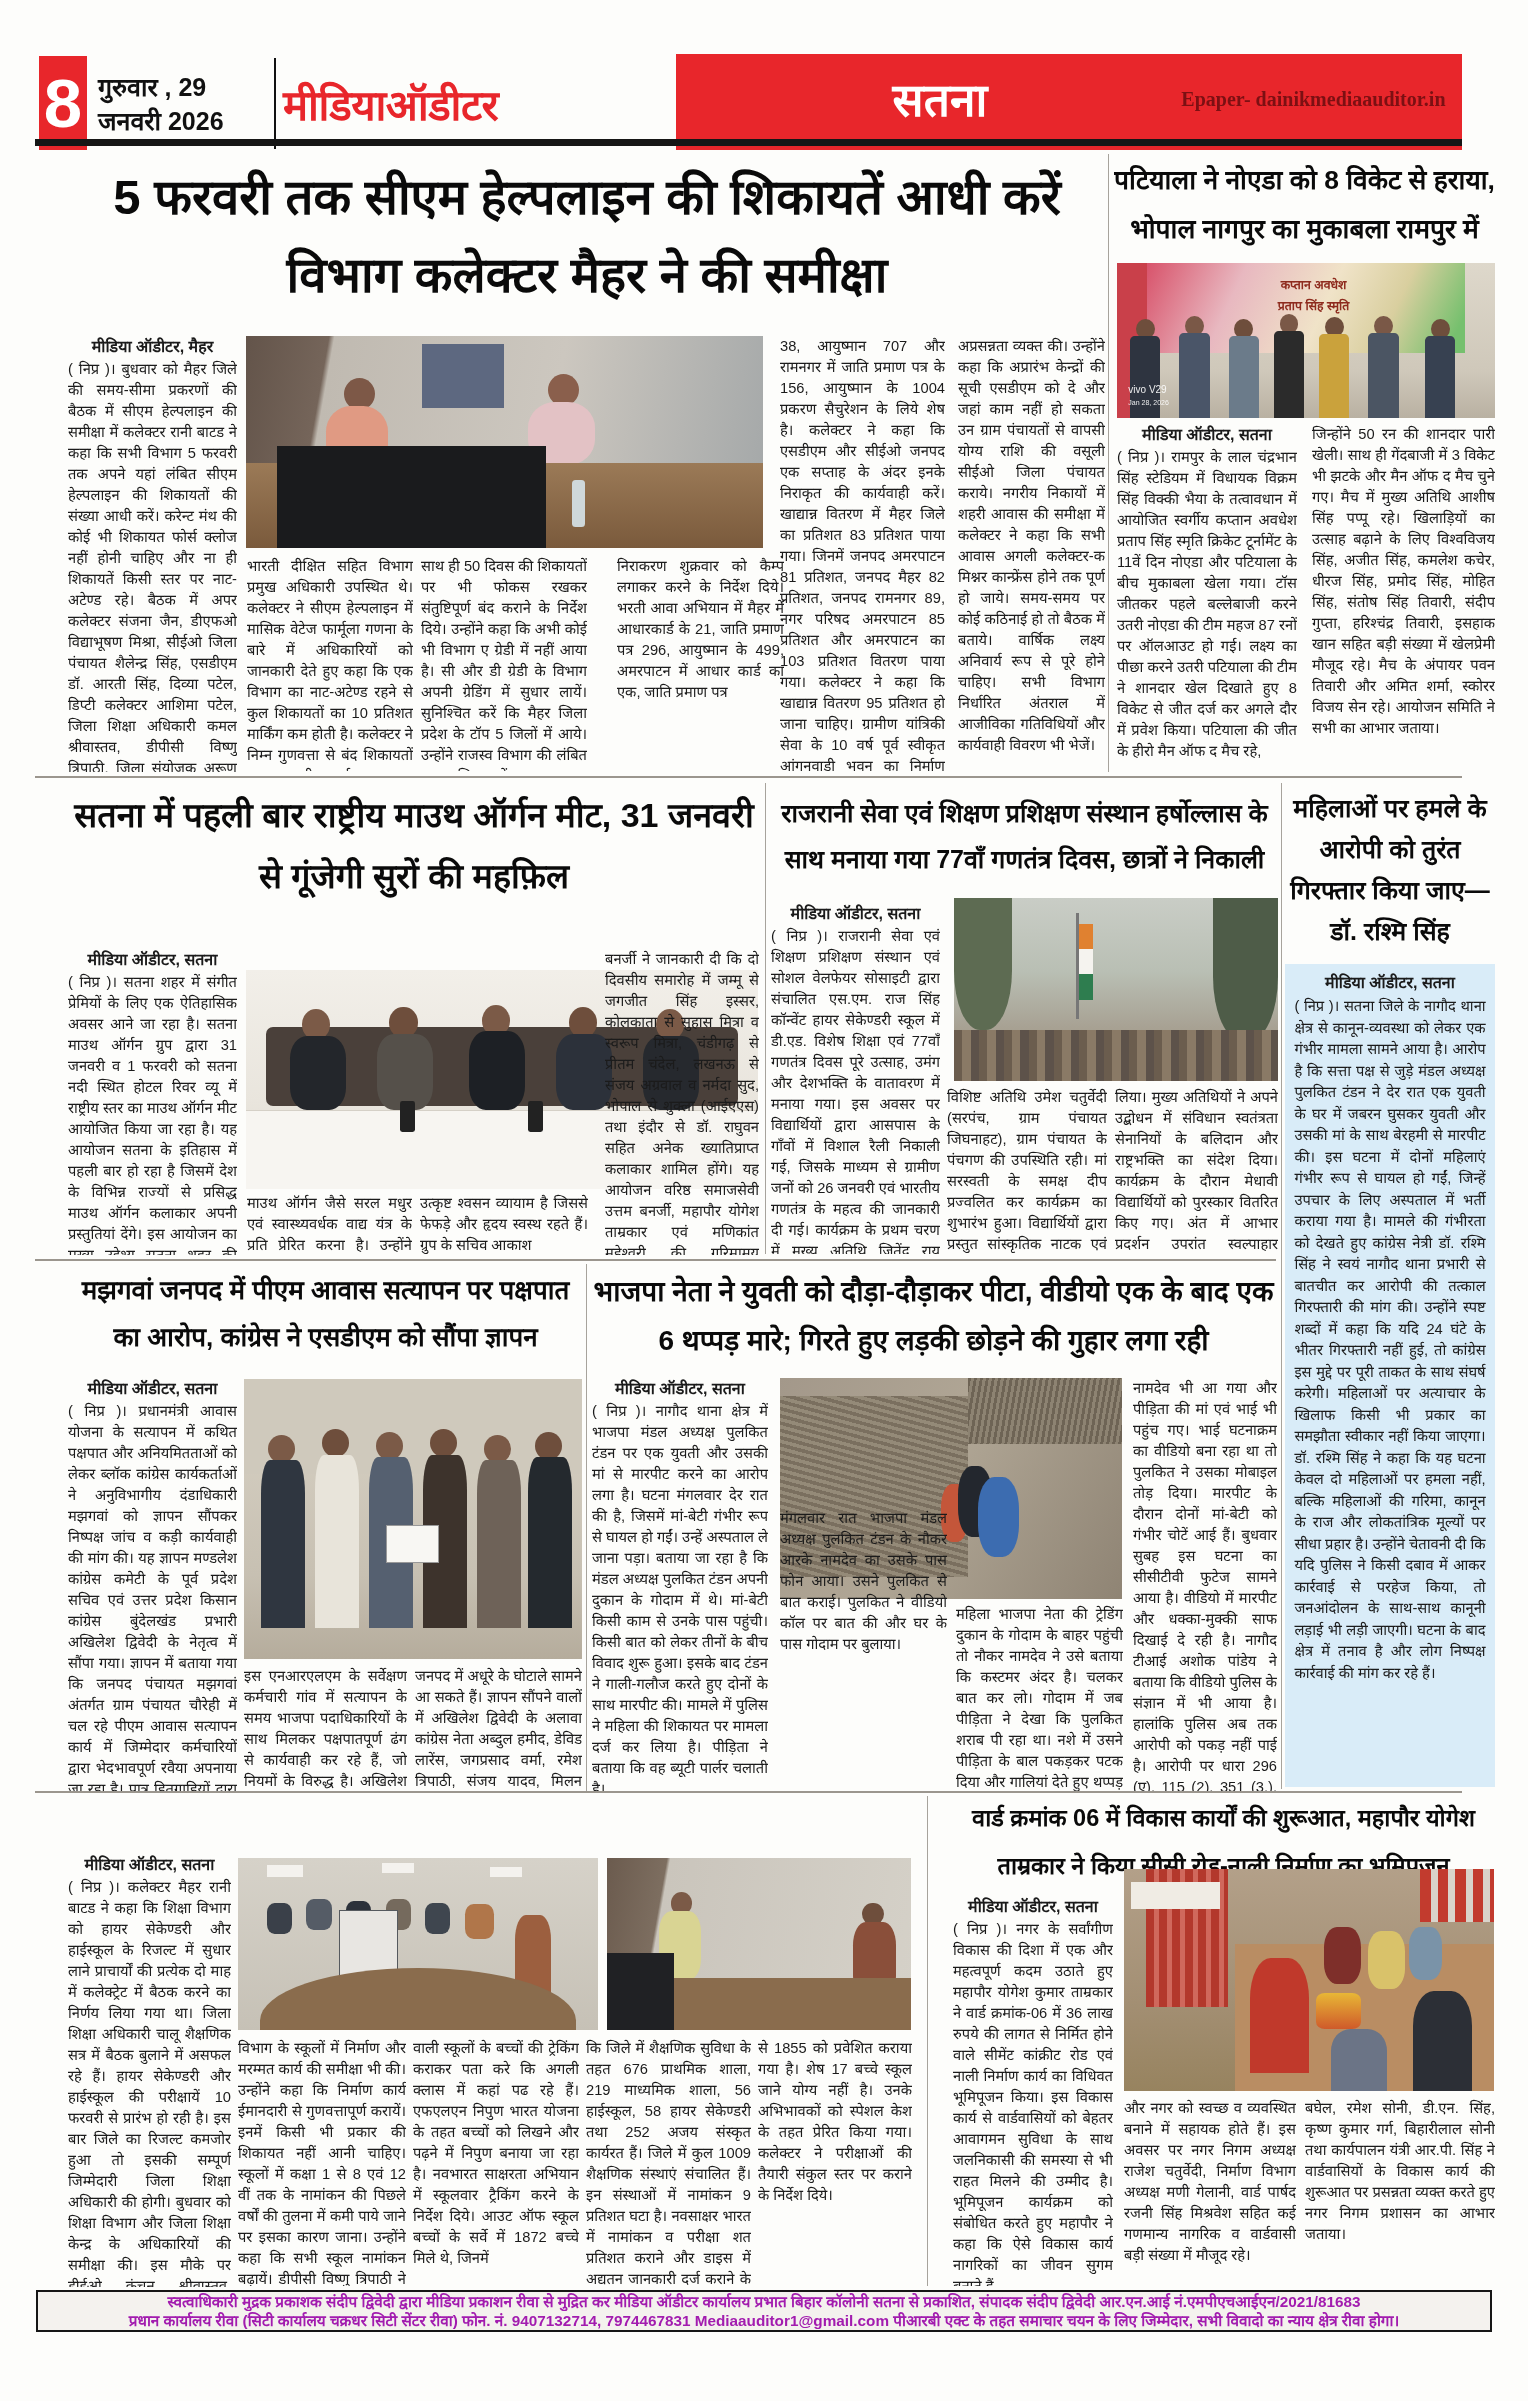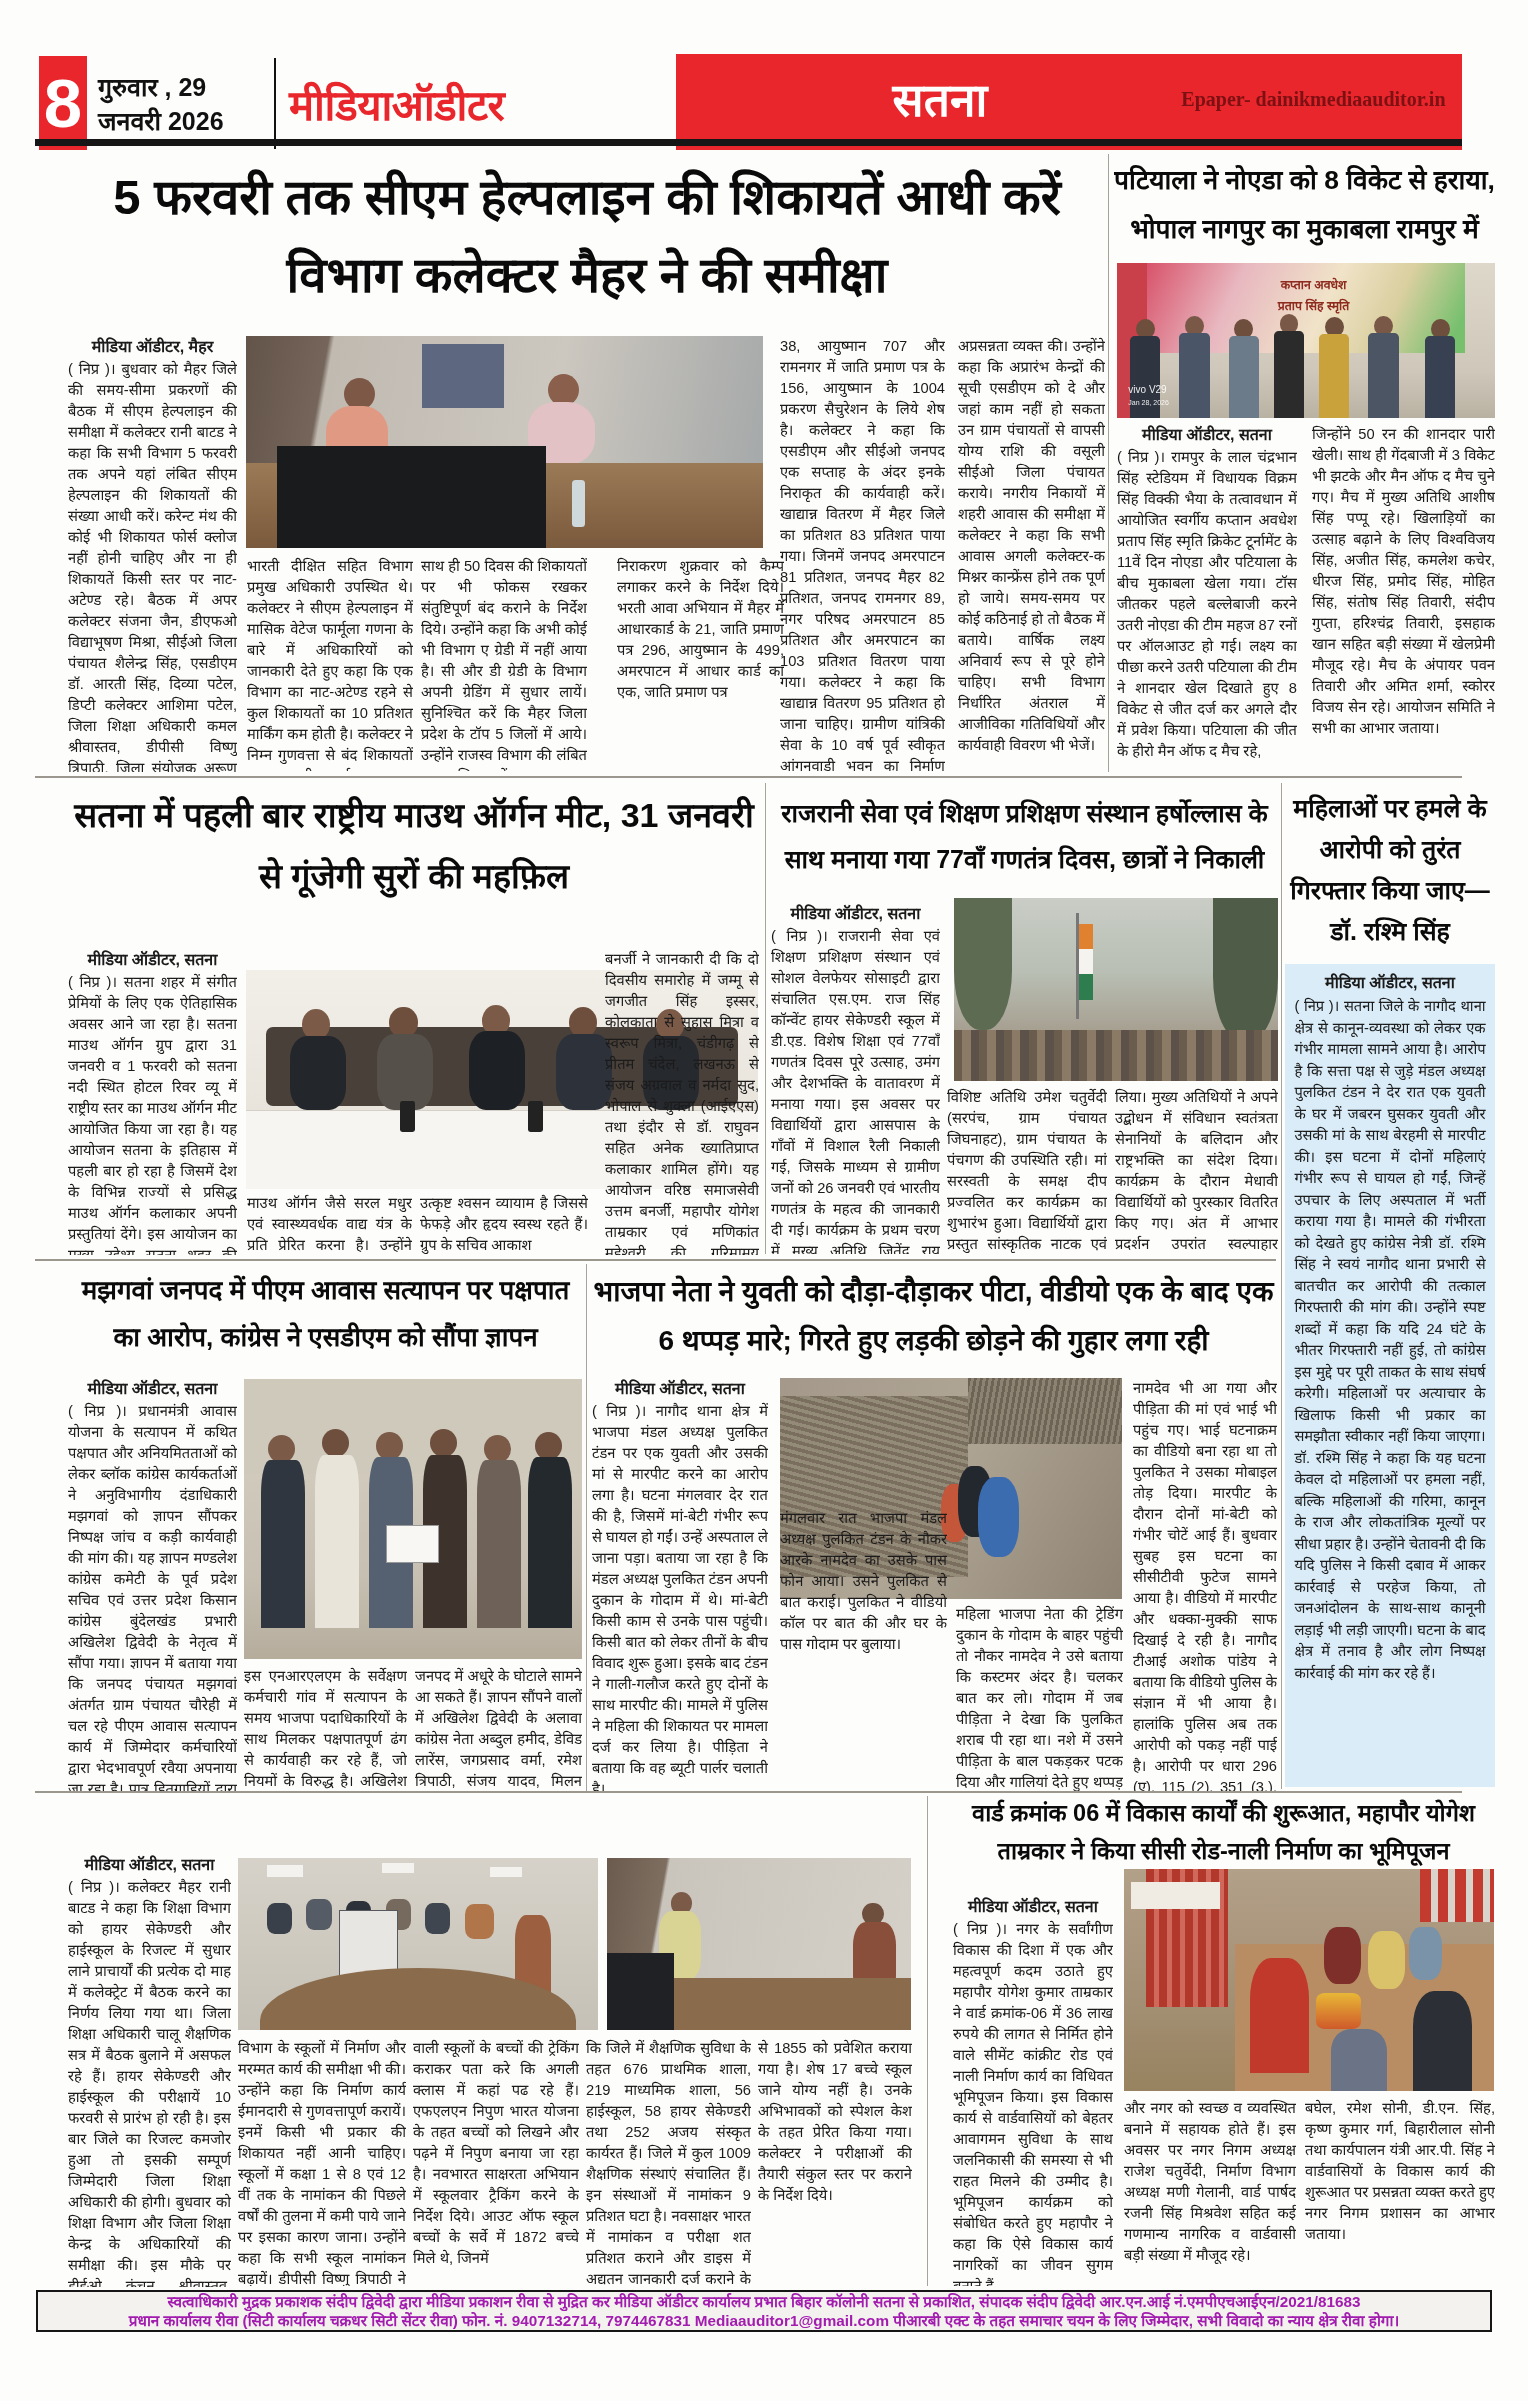--- a/index.html
+++ b/index.html
@@ -4,21 +4,21 @@
 <style>
   html,body{margin:0;padding:0;background:#ffffff;}
   #page{position:relative;width:1528px;height:2401px;background:#fdfdfb;overflow:hidden;
         font-family:"Liberation Sans","DejaVu Sans",sans-serif;color:#1b1b1b;}
   
   .pgno{position:absolute;left:39px;top:56px;width:48px;height:94px;background:#e8262b;color:#fff;
         display:flex;align-items:center;justify-content:center;font-size:69px;font-weight:bold;}
   .hdate{position:absolute;left:98px;top:56px;width:174px;height:94px;display:flex;align-items:center;justify-content:center;
         font-size:25px;font-weight:bold;color:#111;}
   .hvline{position:absolute;left:274px;top:58px;width:2.4px;height:91px;background:#111;}
-  .mast{position:absolute;left:289px;top:56px;width:388px;height:94px;display:flex;align-items:center;
+  .mast{position:absolute;left:283px;top:56px;width:388px;height:94px;display:flex;align-items:center;
         font-size:42px;font-weight:bold;color:#e8262b;letter-spacing:-0.6px;}
   .redbar{position:absolute;left:676px;top:54px;width:786px;height:96px;background:#e8262b;}
   .edname{position:absolute;left:176px;top:13px;width:176px;text-align:center;color:#ffffff;font-size:46px;font-weight:bold;}
   .eplink{position:absolute;right:16.5px;top:34px;color:#7c1013;font-size:20px;font-weight:bold;
         font-family:"Liberation Serif","DejaVu Serif",serif;}
   .blackrule{position:absolute;left:35px;top:139px;width:1427px;height:7px;background:#161616;}
   
   .hl{position:absolute;margin:0;font-weight:bold;color:#0a0a0a;text-align:center;overflow:hidden;}
   
   .col{position:absolute;font-size:14.7px;line-height:21px;text-align:justify;overflow:hidden;color:#1b1b1b;}
@@ -251,21 +251,21 @@
     <i class="s" style="left:0;top:55%;width:22%;height:45%;background:#202124;"></i>
   </div>
 
   <div class="col" style="left:238px;top:2038px;width:168px;height:248px;">विभाग के स्कूलों में निर्माण और मरम्मत कार्य की समीक्षा भी की। उन्होंने कहा कि निर्माण कार्य ईमानदारी से गुणवत्तापूर्ण करायें। इनमें किसी भी प्रकार की शिकायत नहीं आनी चाहिए। स्कूलों में कक्षा 1 से 8 एवं 12 वीं तक के नामांकन की पिछले वर्षों की तुलना में कमी पाये जाने पर इसका कारण जाना। उन्होंने कहा कि सभी स्कूल नामांकन बढ़ायें। डीपीसी विष्णु त्रिपाठी ने बताया</div>
   <div class="col" style="left:413px;top:2038px;width:166px;height:248px;">वाली स्कूलों के बच्चों की ट्रेकिंग कराकर पता करे कि अगली क्लास में कहां पढ रहे हैं। एफएलएन निपुण भारत योजना के तहत बच्चों को लिखने और पढ़ने में निपुण बनाया जा रहा है। नवभारत साक्षरता अभियान में स्कूलवार ट्रैकिंग करने के निर्देश दिये। आउट ऑफ स्कूल बच्चों के सर्वे में 1872 बच्चे मिले थे, जिनमें</div>
   <div class="col" style="left:586px;top:2038px;width:165px;height:248px;">कि जिले में शैक्षणिक सुविधा के तहत 676 प्राथमिक शाला, 219 माध्यमिक शाला, 56 हाईस्कूल, 58 हायर सेकेण्डरी तथा 252 अजय संस्कृत कार्यरत हैं। जिले में कुल 1009 शैक्षणिक संस्थाएं संचालित हैं। इन संस्थाओं में नामांकन 9 प्रतिशत घटा है। नवसाक्षर भारत में नामांकन व परीक्षा शत प्रतिशत कराने और डाइस में अद्यतन जानकारी दर्ज कराने के निर्देश दिये।</div>
   <div class="col" style="left:758px;top:2038px;width:154px;height:248px;">से 1855 को प्रवेशित कराया गया है। शेष 17 बच्चे स्कूल जाने योग्य नहीं है। उनके अभिभावकों को स्पेशल केश के तहत प्रेरित किया गया। कलेक्टर ने परीक्षाओं की तैयारी संकुल स्तर पर कराने के निर्देश दिये।</div>
 
   <div class="vr" style="left:927px;top:1796px;height:490px;"></div>
 
-  <h2 class="hl" style="left:951px;top:1794px;width:545px;height:94px;font-size:23.5px;line-height:38px;">वार्ड क्रमांक 06 में विकास कार्यों की शुरूआत, महापौर योगेश ताम्रकार ने किया सीसी रोड-नाली निर्माण का भूमिपूजन</h2>
+  <h2 class="hl" style="left:951px;top:1794px;width:545px;height:94px;font-size:23.5px;line-height:48px;">वार्ड क्रमांक 06 में विकास कार्यों की शुरूआत, महापौर योगेश ताम्रकार ने किया सीसी रोड-नाली निर्माण का भूमिपूजन</h2>
 
   <div class="col" style="left:953px;top:1896px;width:160px;height:390px;">
     <div class="byline">मीडिया ऑडीटर, सतना</div>
     <div>( निप्र )। नगर के सर्वांगीण विकास की दिशा में एक और महत्वपूर्ण कदम उठाते हुए महापौर योगेश कुमार ताम्रकार ने वार्ड क्रमांक-06 में 36 लाख रुपये की लागत से निर्मित होने वाले सीमेंट कांक्रीट रोड एवं नाली निर्माण कार्य का विधिवत भूमिपूजन किया। इस विकास कार्य से वार्डवासियों को बेहतर आवागमन सुविधा के साथ जलनिकासी की समस्या से भी राहत मिलने की उम्मीद है। भूमिपूजन कार्यक्रम को संबोधित करते हुए महापौर ने कहा कि ऐसे विकास कार्य नागरिकों का जीवन सुगम बनाते हैं</div>
   </div>
 
   <div class="photo" style="left:1124px;top:1869px;width:370px;height:222px;background:linear-gradient(#b3a089,#a38f73 60%,#97835f);">
     <i class="s" style="left:6%;top:0;width:22%;height:62%;background:repeating-linear-gradient(90deg,#b3382c 0 8.2px,#d0685c 8.2px 13px);"></i>
     <i class="s" style="left:2%;top:6%;width:24%;height:12%;background:#f0ece4;"></i>
     <i class="s" style="left:80%;top:0;width:20%;height:24%;background:repeating-linear-gradient(90deg,#c23b2e 0 10.6px,#d9d4cb 10.6px 17.6px);"></i>

